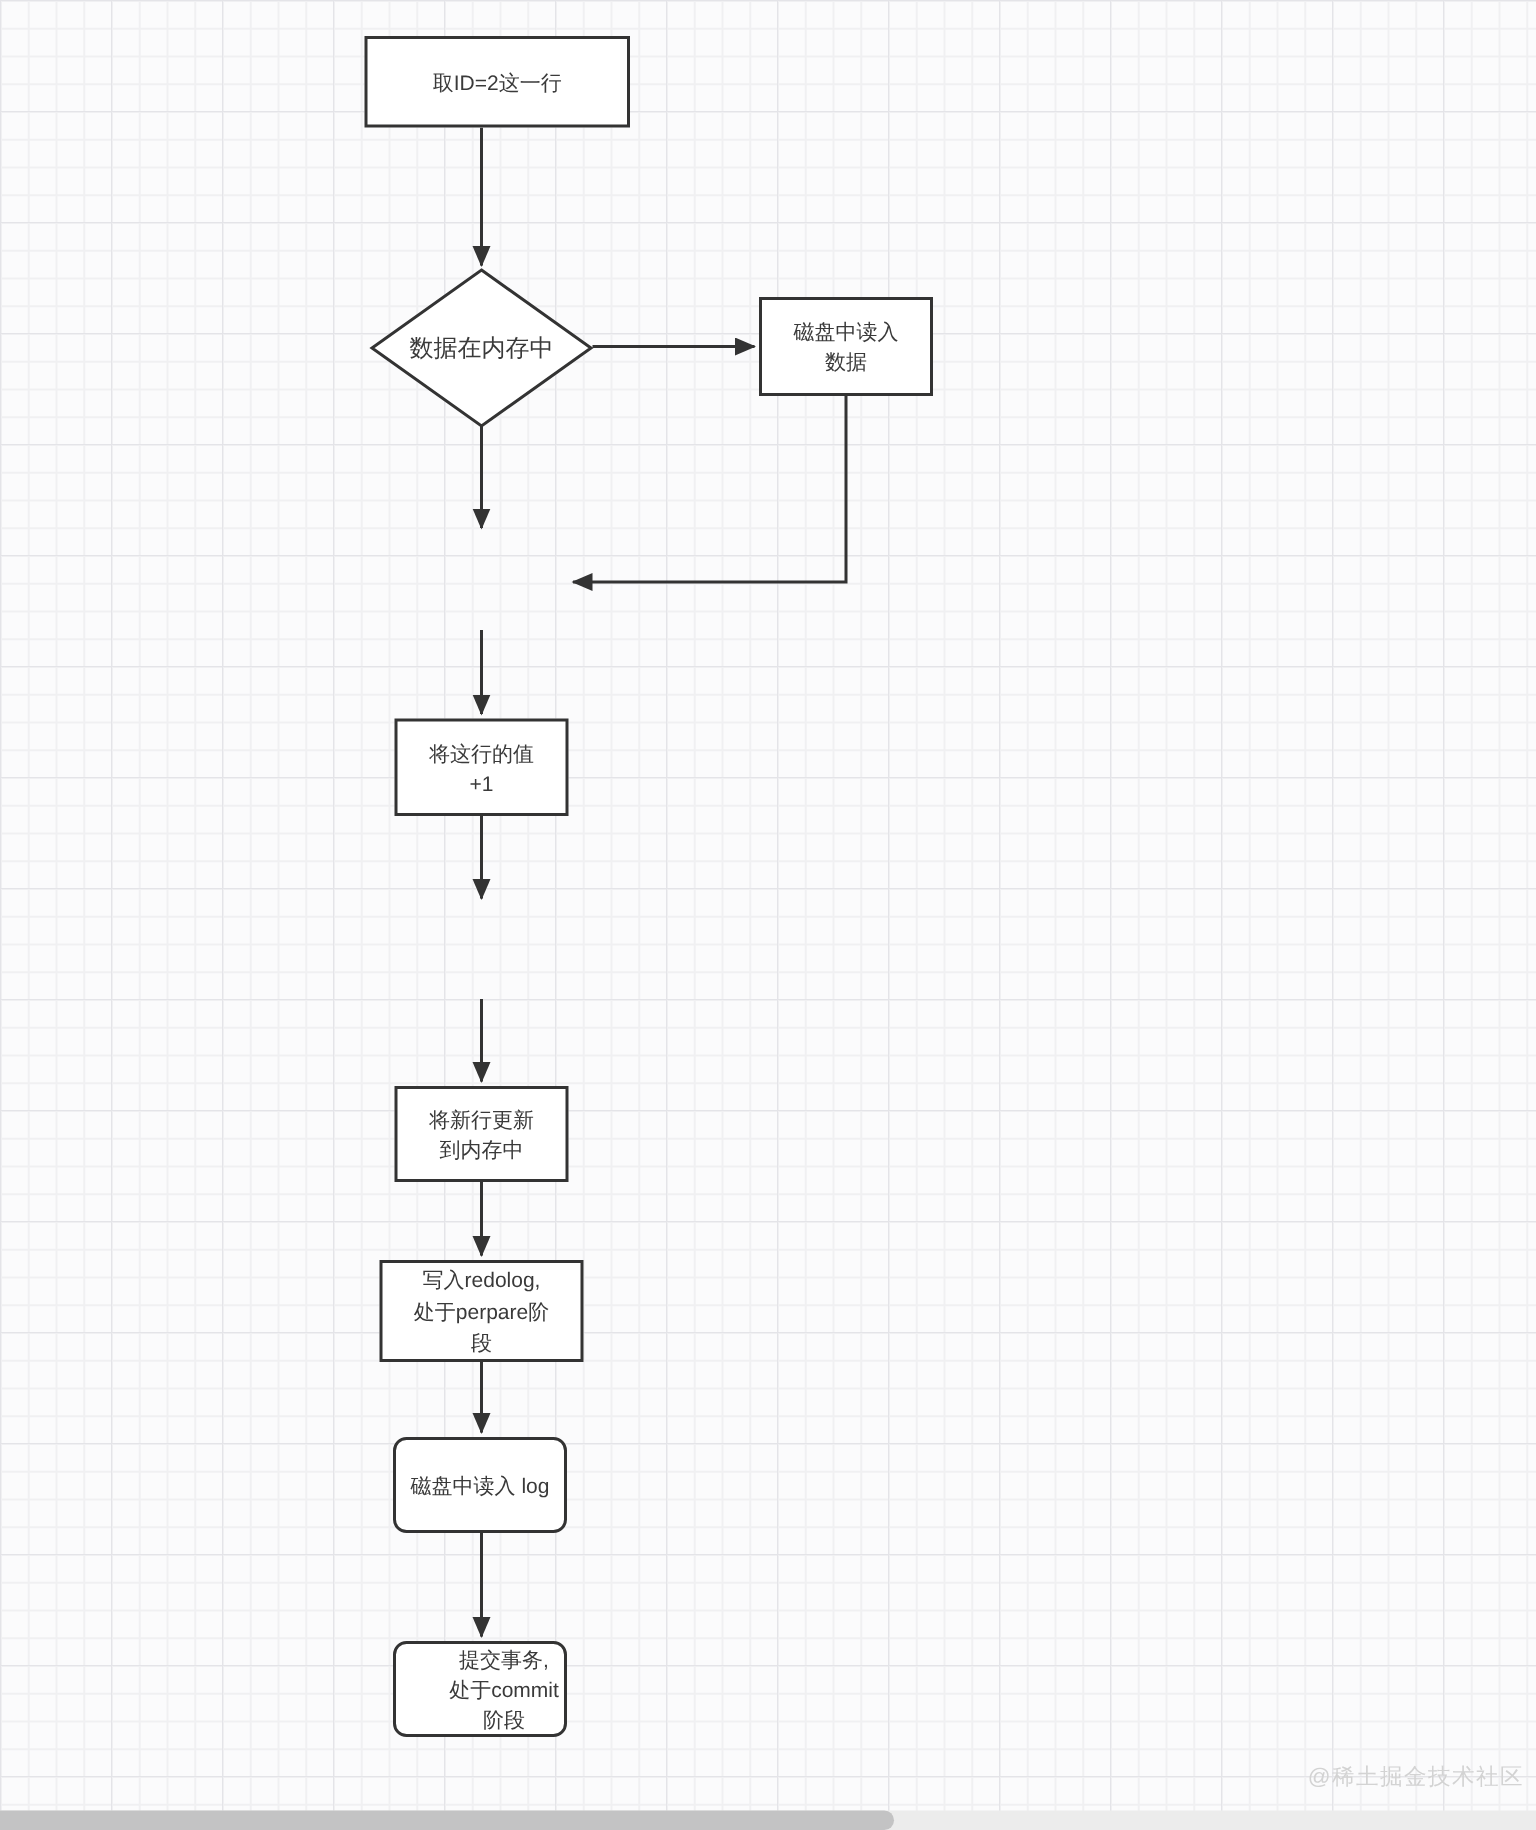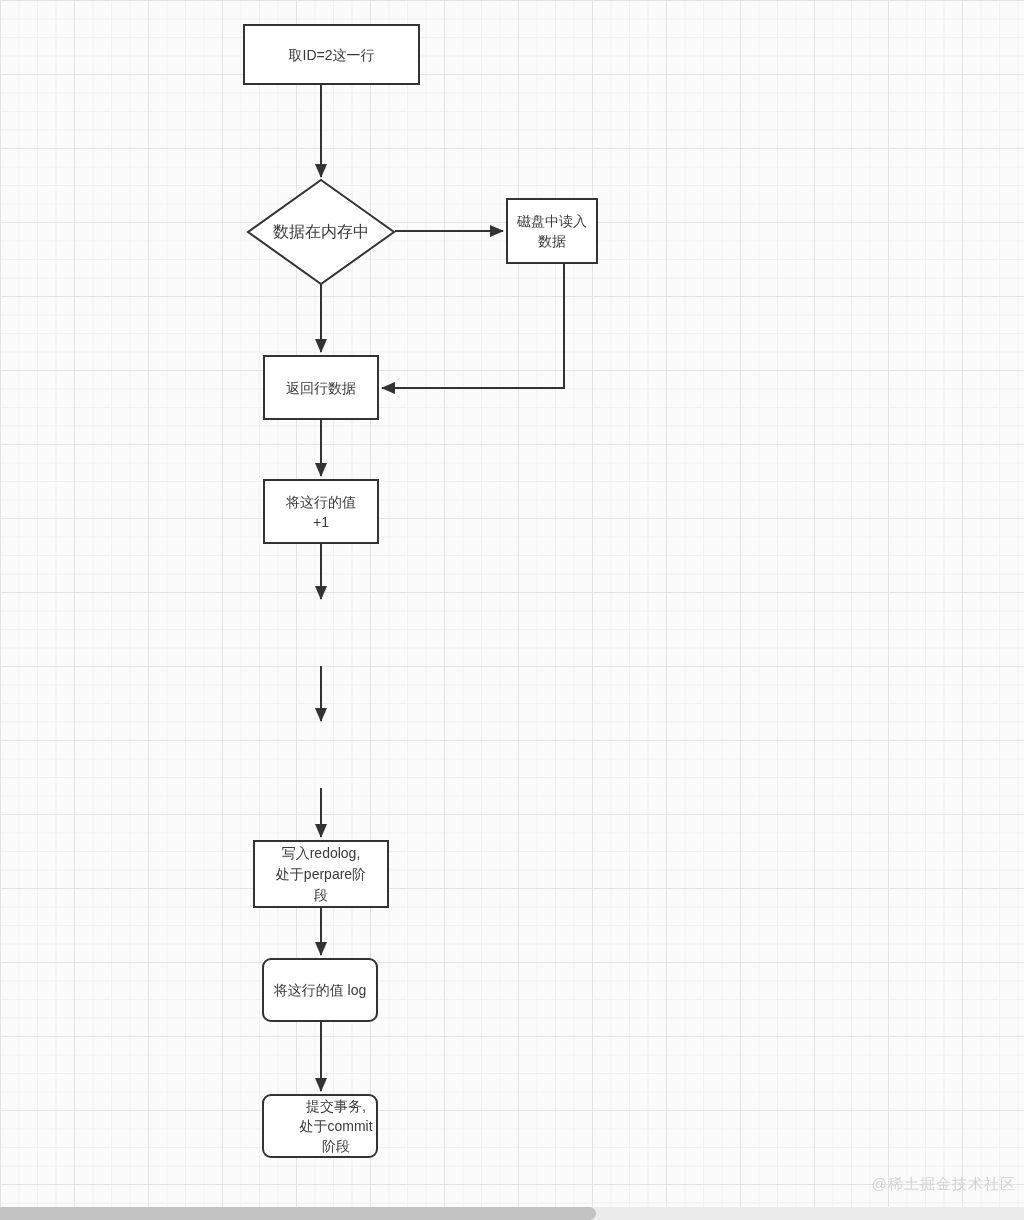--- a/index.html
+++ b/index.html
@@ -38,21 +38,21 @@
     display: flex;
     align-items: center;
     justify-content: center;
     white-space: pre-line;
   }
   .node .label { white-space: pre-line; }
   .rounded { border-radius: 9px; }
 
   
   .n-fetch    { left: 243px; top:  24px; width: 177px; height: 61px; }
-  .n-disk     { left: 506px; top: 198px; width: 92px; height: 66px; }
+  .n-disk     { left: 506px; top: 198px; width: 116px; height: 66px; }
   .n-return   { left: 263px; top: 355px; width: 116px; height: 65px; }
   .n-plus1    { left: 263px; top: 479px; width: 116px; height: 65px; }
   .n-writenew { left: 263px; top: 602px; width: 116px; height: 64px; }
   .n-updmem   { left: 263px; top: 724px; width: 116px; height: 64px; }
   .n-redolog  { left: 253px; top: 840px; width: 136px; height: 68px; line-height: 21px; }
   .n-binlog   { left: 262px; top: 958px; width: 116px; height: 64px; }
   .n-commit   { left: 262px; top: 1094px; width: 116px; height: 64px; padding-left: 32px; }
 
   .diamond-label {
     position: absolute;
@@ -131,39 +131,40 @@
     <span class="label">取ID=2这一行</span>
   </div>
 
   <div class="diamond-label">数据在内存中</div>
 
   <div class="node n-disk">
     <span class="label">磁盘中读入
 数据</span>
   </div>
 
-  <div class="node n-return">
-    <span class="label">返回行数据</span>
-  </div>
 
   <div class="node n-plus1">
     <span class="label">将这行的值
 +1</span>
   </div>
 
 
+  <div class="node n-updmem">
+    <span class="label">将新行更新
+到内存中</span>
+  </div>
 
   <div class="node n-redolog">
     <span class="label">写入redolog,
 处于perpare阶
 段</span>
   </div>
 
   <div class="node n-binlog rounded">
-    <span class="label">将这行的值 log</span>
+    <span class="label">磁盘中读入 log</span>
   </div>
 
   <div class="node n-commit rounded">
     <span class="label">提交事务,
 处于commit
 阶段</span>
   </div>
 
   <div class="watermark">@稀土掘金技术社区</div>
 

